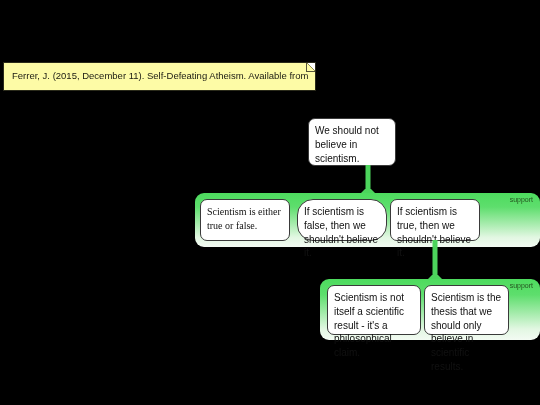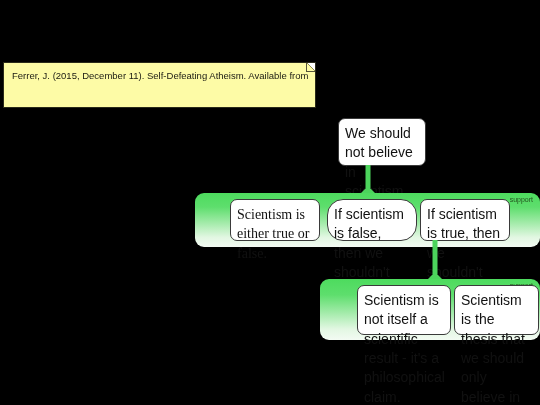--- a/index.html
+++ b/index.html
@@ -23,21 +23,21 @@
 
   
   .note {
     position: absolute;
     left: 3px;
     top: 62px;
     width: 313px;
     box-sizing: border-box;
     background: #fdfba6;
     border: 1px solid #2a2a1a;
-    padding: 6px 8px 24px 8px;
+    padding: 6px 8px 7px 8px;
     font-size: 9.5px;
     line-height: 1.45;
     color: #1a1a12;
     word-break: break-word;
   }
   .note .fold {
     position: absolute;
     right: 0px;
     top: 0px;
     width: 9px;
@@ -50,24 +50,23 @@
   .note-line { display: block; white-space: nowrap; }
 
   
   .claim {
     position: absolute;
     box-sizing: border-box;
     background: #ffffff;
     border: 1px solid #3a3a3a;
     border-radius: 7px;
     padding: 5px 6px 4px 6px;
-    font-size: 14px;
+    font-size: 10px;
     line-height: 1.38;
     color: #111111;
-    margin-left: 30px;
   }
 
   
   #claim-root {
     left: 308px;
     top: 118px;
     width: 88px;
     height: 48px;
   }
 

